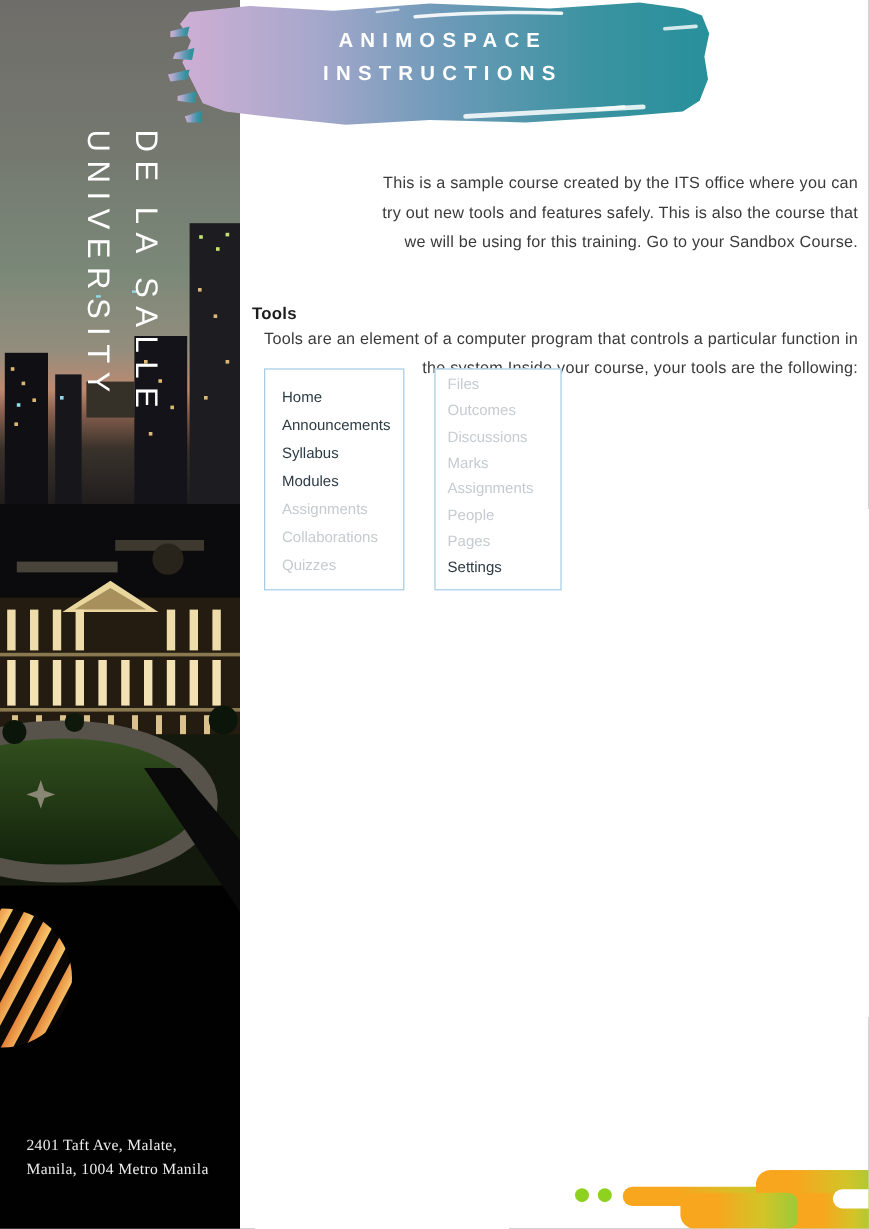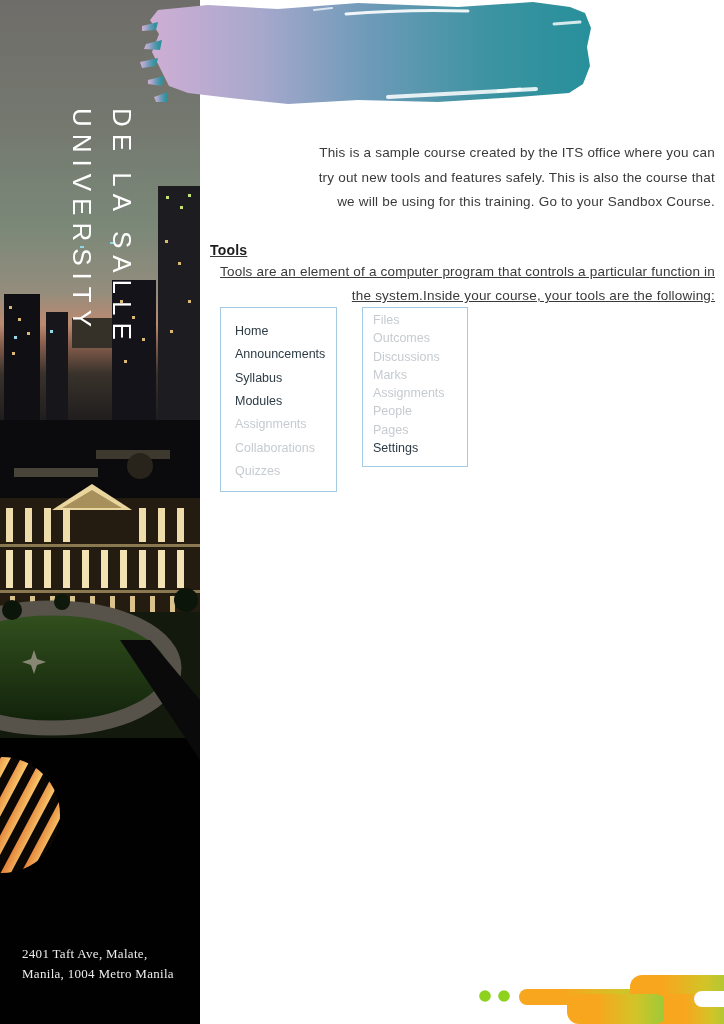--- a/index.html
+++ b/index.html
@@ -32,30 +32,30 @@
     position:absolute; left:0; top:20px; width:100%;
     text-align:center; color:#ffffff;
   }
   .header-titles .line {
     font-size:17px; font-weight:700; letter-spacing:6px; line-height:28px;
   }
   
   .content { position:absolute; left:210px; top:141px; width:505px; color:#3a3a3a; }
   .content h3 { font-size:14px; font-weight:700; color:#1d1d1d; line-height:20px; letter-spacing:0.2px; }
   .content p  { font-size:13.5px; line-height:24.5px; letter-spacing:0.2px; white-space:pre-line;text-align:right; }
-  .sec-tools { margin-top:25px;text-decoration:underline; }
+  .sec-tools { margin-top:36px; }
   
   .tool-boxes { position:absolute; left:220px; top:307px; display:flex; }
   .tool-box {
     border:1px solid #a5cbe4; background:#fff;
     display:flex; flex-direction:column; justify-content:space-between;
     font-size:12.5px;
   }
   .tool-box.left  { width:117px; height:185px; padding:16px 4px 12px 14px; margin-right:25px; }
-  .tool-box.right { width:106px; height:160px; padding:5px 4px 10px 10px;justify-content:space-between; }
+  .tool-box.right { width:106px; height:185px; padding:5px 4px 10px 10px;justify-content:space-between; }
   .tool-item { line-height:15px; }
   .tool-item.active   { color:#2d3b45; }
   .tool-item.inactive { color:#c6cbd0; }
   .footer-note {
     position:absolute; left:210px; top:505px; width:480px;
     font-size:13.5px; color:#3a3a3a; letter-spacing:0.2px;
   }
   
   .corner-decoration { position:absolute; right:0; bottom:0; }
 </style>
@@ -228,20 +228,24 @@
         <polygon points="16,97 30,92 30,102 18,102"></polygon>
       </g>
       <g stroke="#ffffff" stroke-linecap="round" fill="none">
         <path d="M208 14 q 60 -5 122 -3" stroke-width="3" opacity="0.9"></path>
         <path d="M250 97 q 80 -4 148 -8" stroke-width="4" opacity="0.85"></path>
         <path d="M416 24 l 26 -2" stroke-width="3" opacity="0.8"></path>
         <path d="M360 91 l 22 -2" stroke-width="3" opacity="0.7"></path>
         <path d="M176 10 l 18 -2" stroke-width="2" opacity="0.7"></path>
       </g>
     </svg>
+    <div class="header-titles">
+      <div class="line">ANIMOSPACE</div>
+      <div class="line">INSTRUCTIONS</div>
+    </div>
   </div>
 
   <div class="content">
     <div class="sec-sandbox">
       <p>This is a sample course created by the ITS office where you can
 try out new tools and features safely. This is also the course that
 we will be using for this training. Go to your Sandbox Course.</p>
     </div>
     <div class="sec-tools">
       <h3>Tools</h3>

